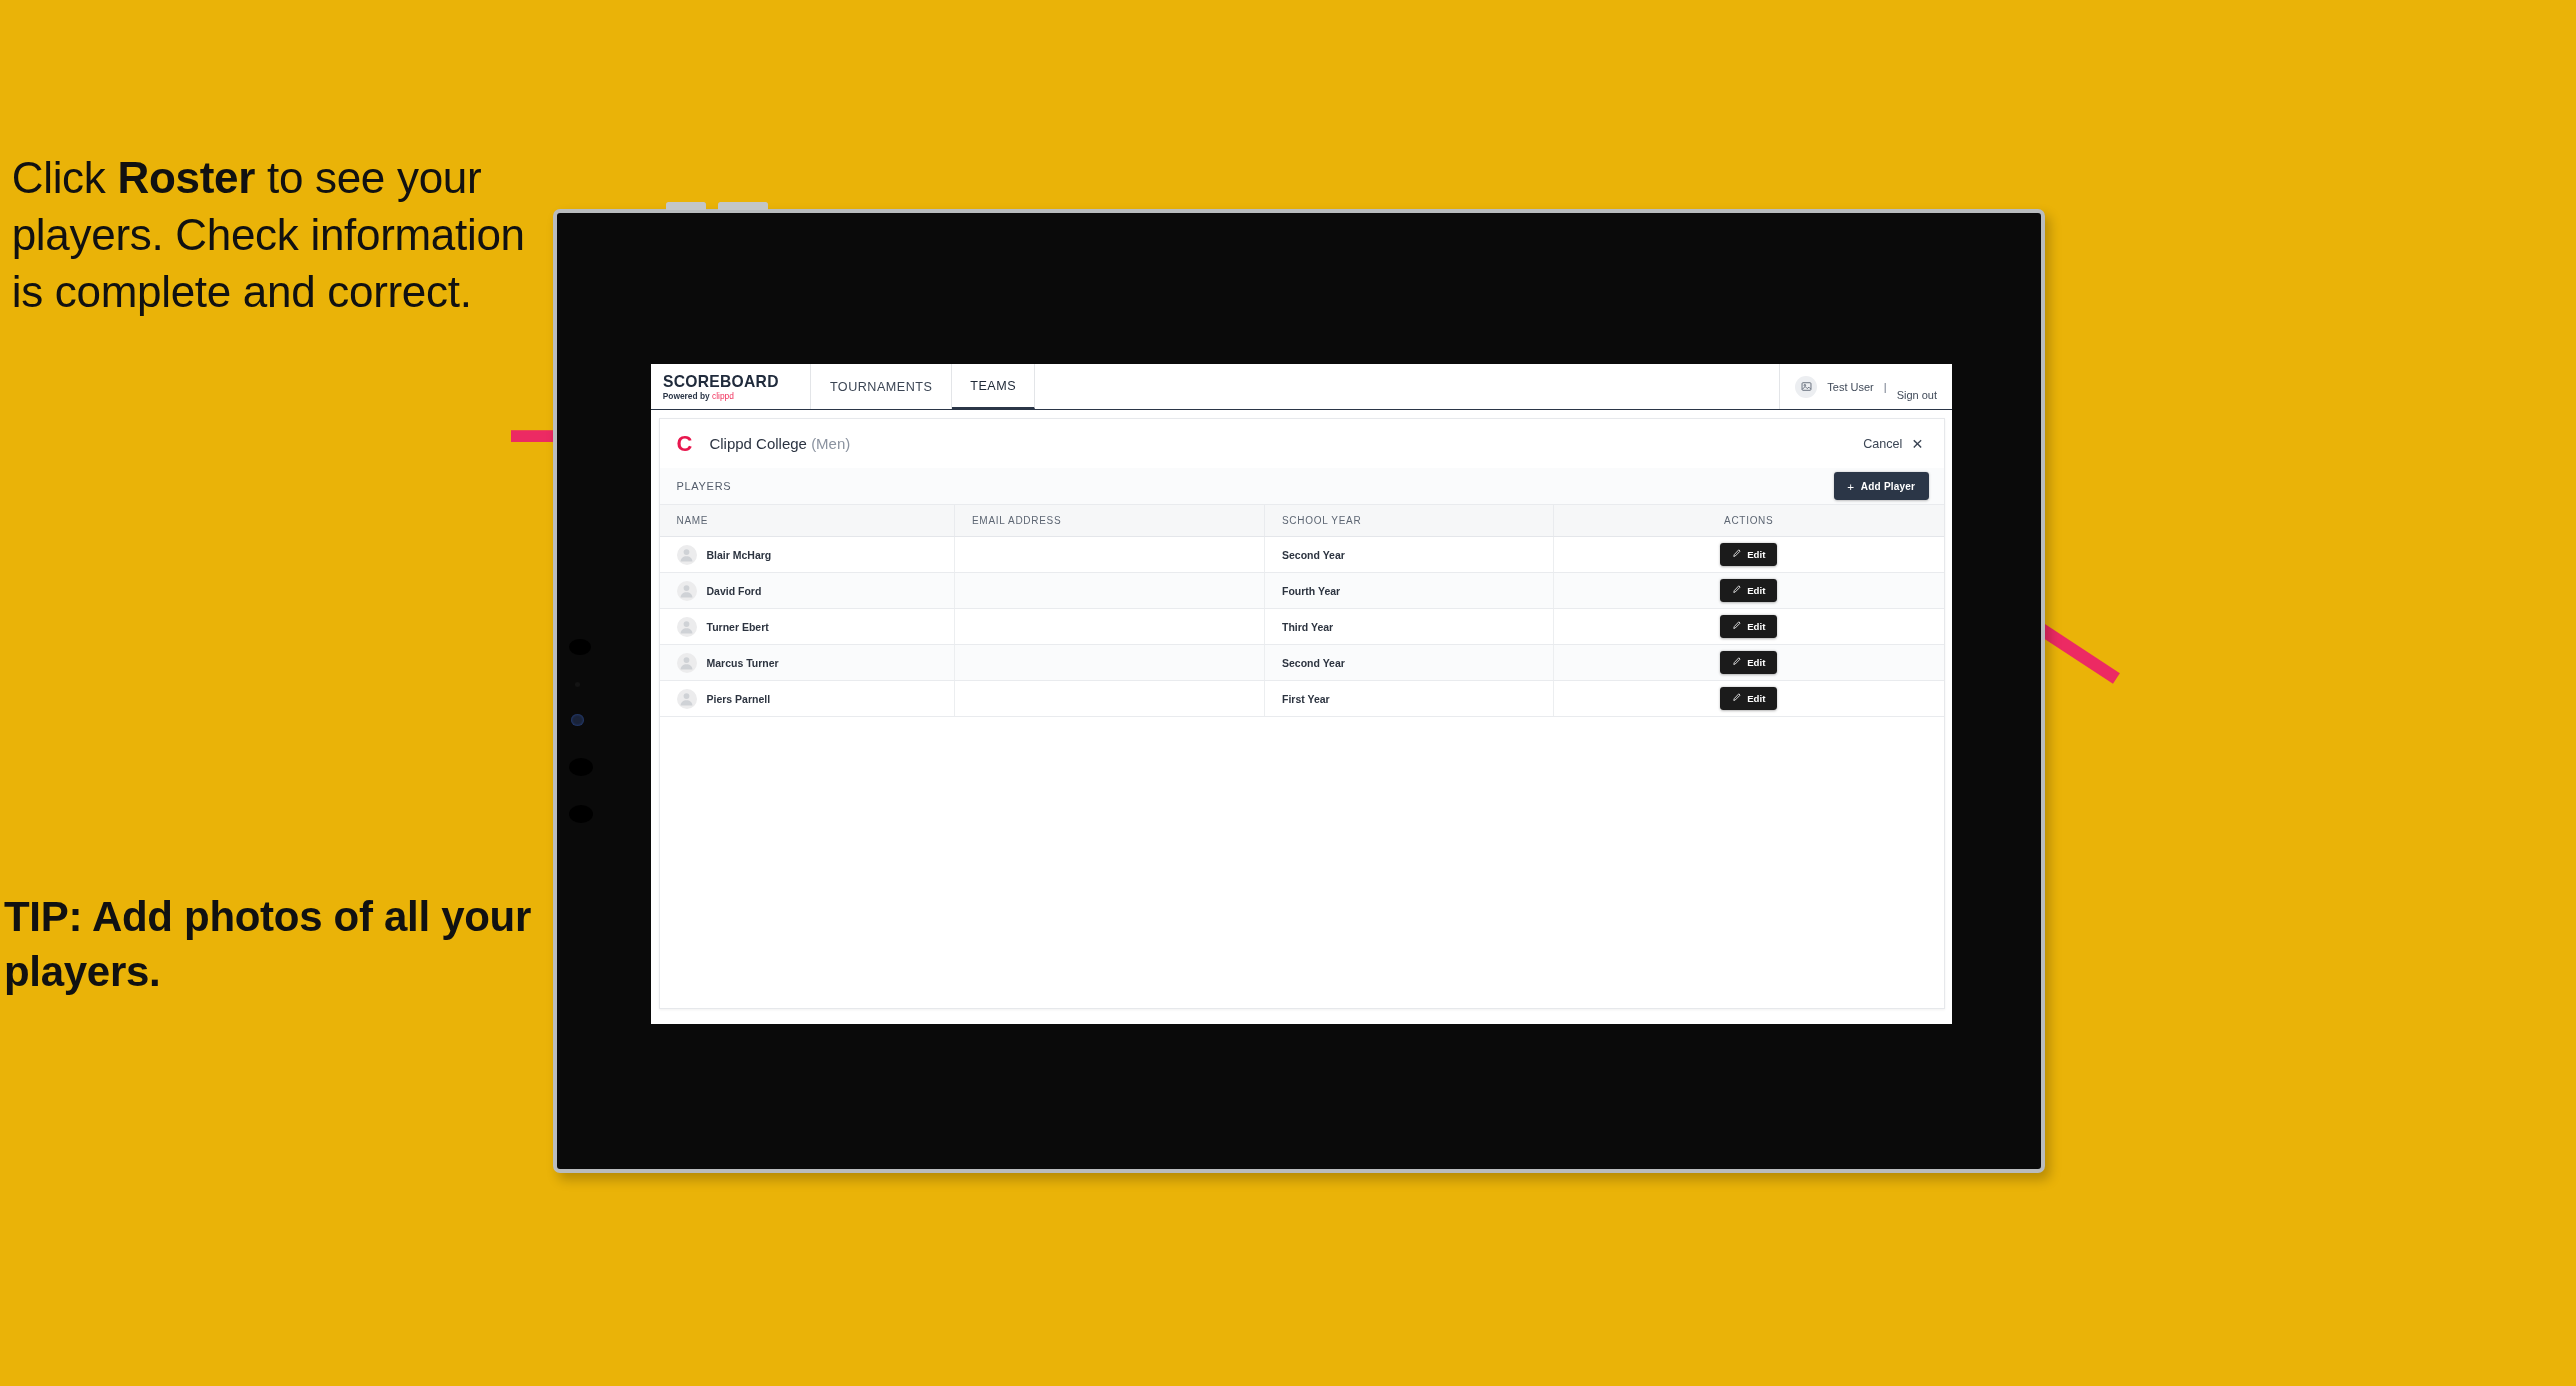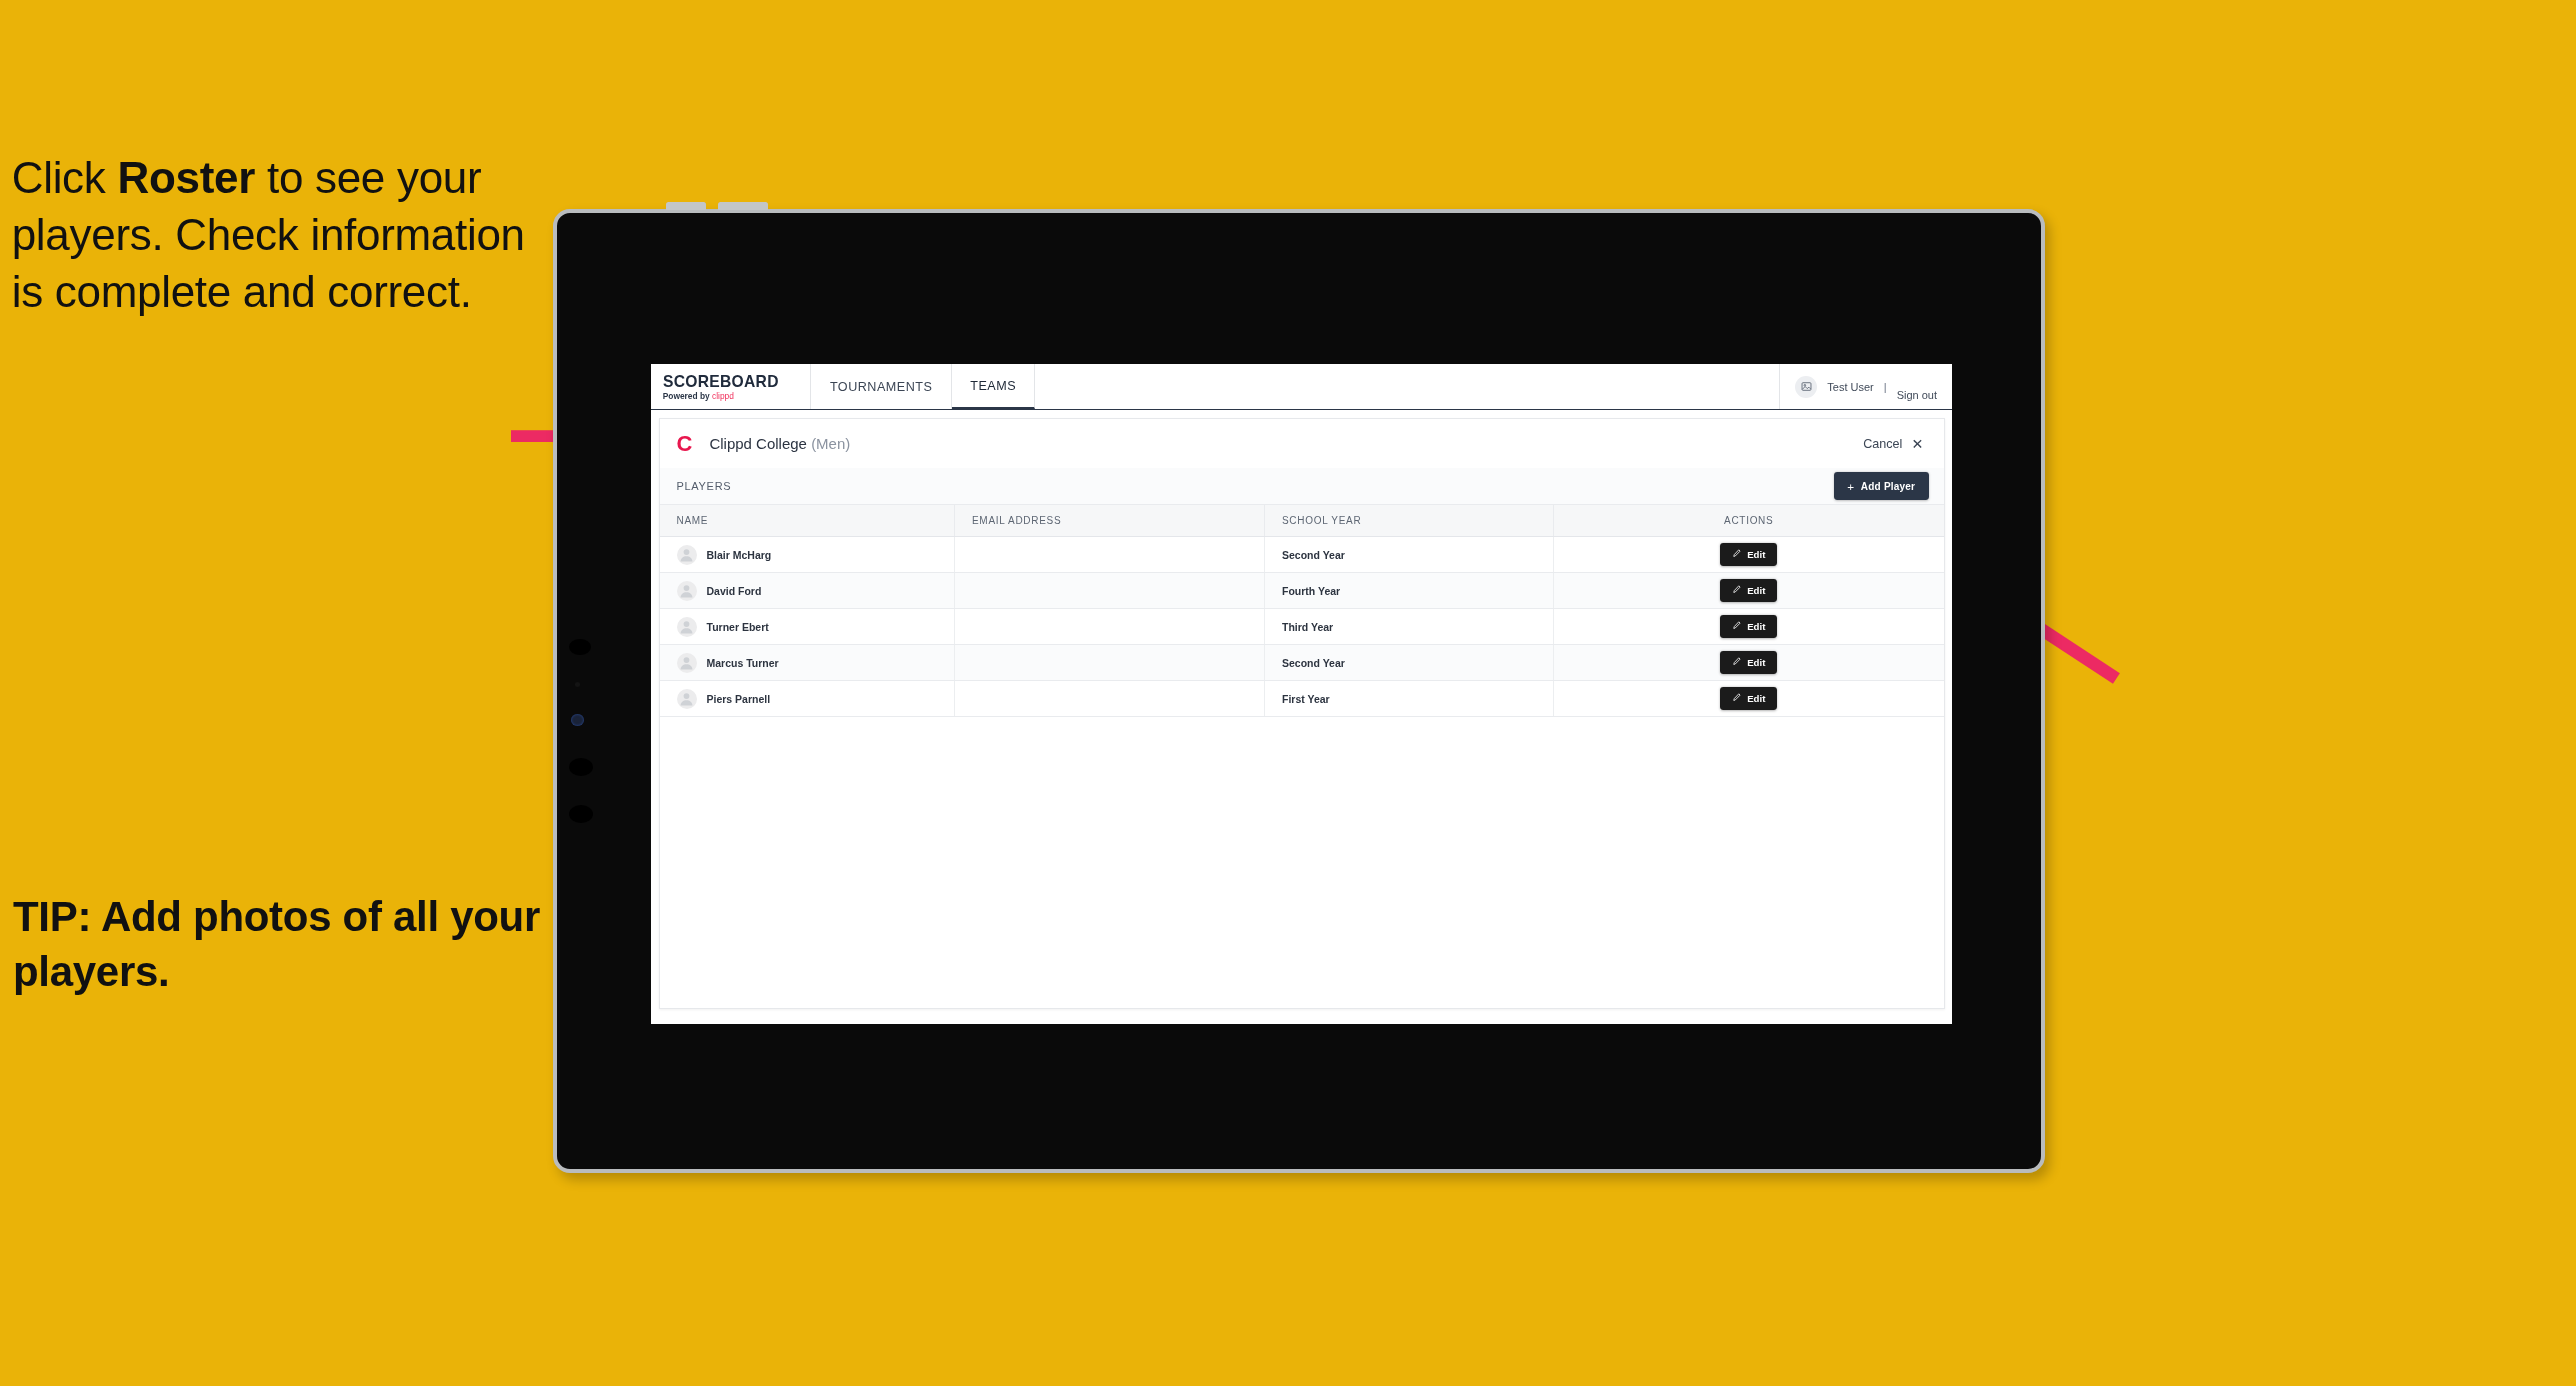--- a/index.html
+++ b/index.html
@@ -19,41 +19,41 @@
     font-weight: 400;
     line-height: 1.30;
     letter-spacing: -0.3px;
   }
   #anno-roster {
     left: 11.7px; top: 149px; width: 545px;
     font-size: 44px;
   }
   #anno-roster b { font-weight: 700; }
   #anno-tip {
-    left: 13px; top: 890px; width: 553px;
+    left: 4px; top: 890px; width: 553px;
     font-size: 42px; font-weight: 700; line-height: 1.30;
   }
   #anno-edit {
     left: 2089px; top: 706px; width: 478px;
     font-size: 44px;
   }
   #anno-edit b { font-weight: 700; }
 
   
   .arrow-svg { position: absolute; overflow: visible; pointer-events: none; }
   #arrow-left { left: 511px; top: 394px; width: 168px; height: 101px; }
   #arrow-right { left: 1936px; top: 561px; width: 193px; height: 126px; }
 
   
   .tablet {
     position: absolute;
     left: 553px; top: 209px;
     width: 1492px; height: 964px;
     background: #0a0a0a;
-    border-radius: 17px;
+    border-radius: 7px;
     border: 4.2px solid #b9bcbe;
     box-shadow: 5px 6.7px 11.7px rgba(0,0,0,0.22);
   }
   .btn-top {
     position: absolute; top: -11px;
     height: 8.4px; background: #c3c6c8; border-radius: 2.5px 2.5px 0 0;
   }
   .btn-top.a { left: 109px; width: 40px; }
   .btn-top.b { left: 161px; width: 50px; }
   .side-dot {

